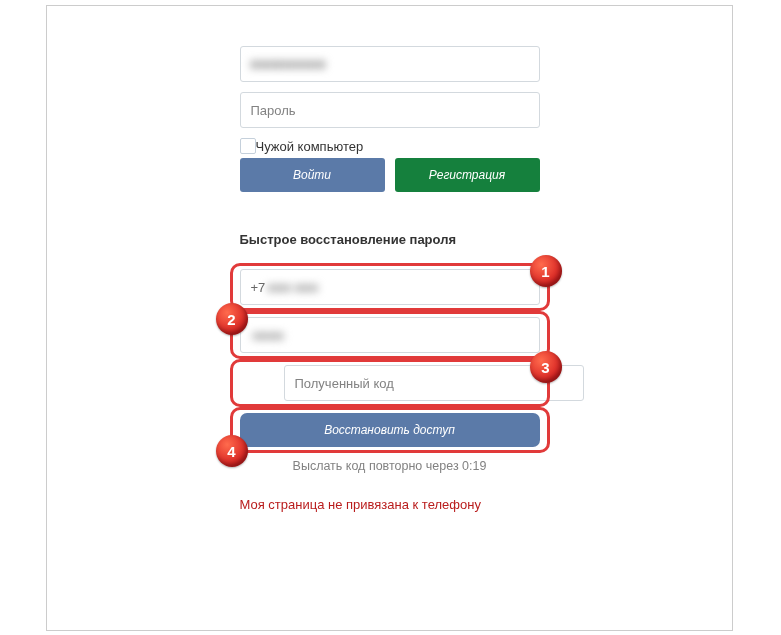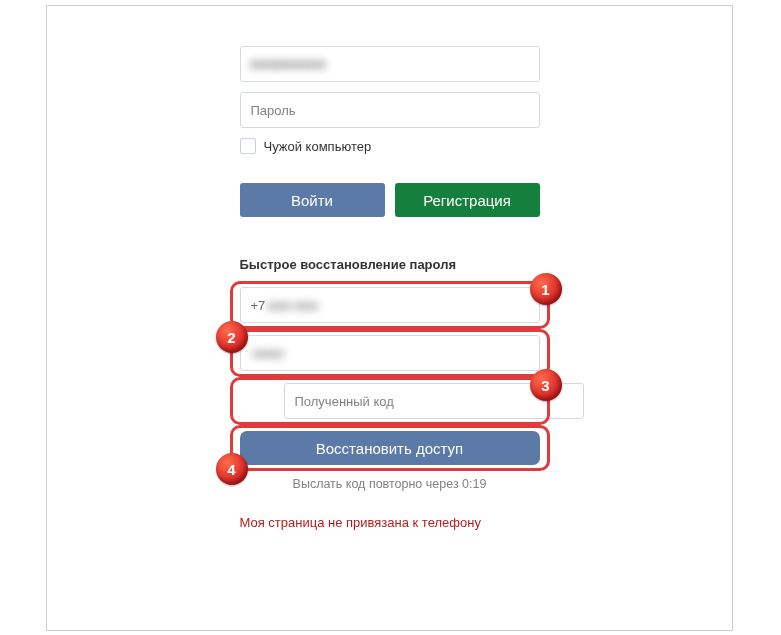--- a/index.html
+++ b/index.html
@@ -39,22 +39,21 @@
       color: #333;
       margin-bottom: 10px;
       background: #fff;
     }
     .input-field::placeholder {
       color: #828282;
     }
     .checkbox-row {
       display: flex;
       align-items: center;
-      margin-bottom: 29px;
-      gap: 8px;
+      margin-bottom: 4px;
     }
     .checkbox {
       width: 16px;
       height: 16px;
       border: 1px solid #c5d0db;
       border-radius: 2px;
       background: #fff;
     }
     .checkbox-label {
       font-size: 13px;
@@ -62,42 +61,43 @@
     }
     .button-row {
       display: flex;
       gap: 10px;
       margin-bottom: 40px;
     }
     .btn {
       height: 34px;
       border: none;
       border-radius: 3px;
-      font-size: 15px;
+      font-size: 12px;
       font-weight: 500;
       color: #fff;
       cursor: pointer;
       flex: 1;
+      font-style: italic;
     }
     .btn-blue {
       background: #5b7aa8;
     }
     .btn-green {
       background: #15803d;
     }
     .btn-wide {
       width: 100%;
       background: #5b7aa8;
       border-radius: 7px;
     }
     .section-title {
       font-size: 13px;
       font-weight: 700;
       color: #333;
-      margin-bottom: 15px;
+      margin-bottom: 22px;
     }
     .recovery-group {
       position: relative;
       margin-bottom: 12px;
     }
     .highlight-box {
       position: absolute;
       border: 3px solid #e13a3a;
       border-radius: 10px;
       pointer-events: none;

